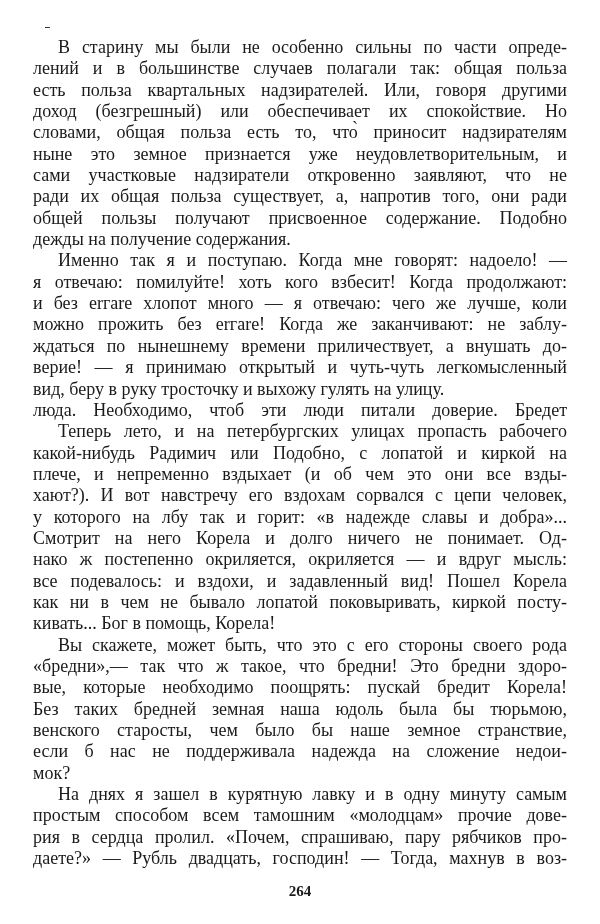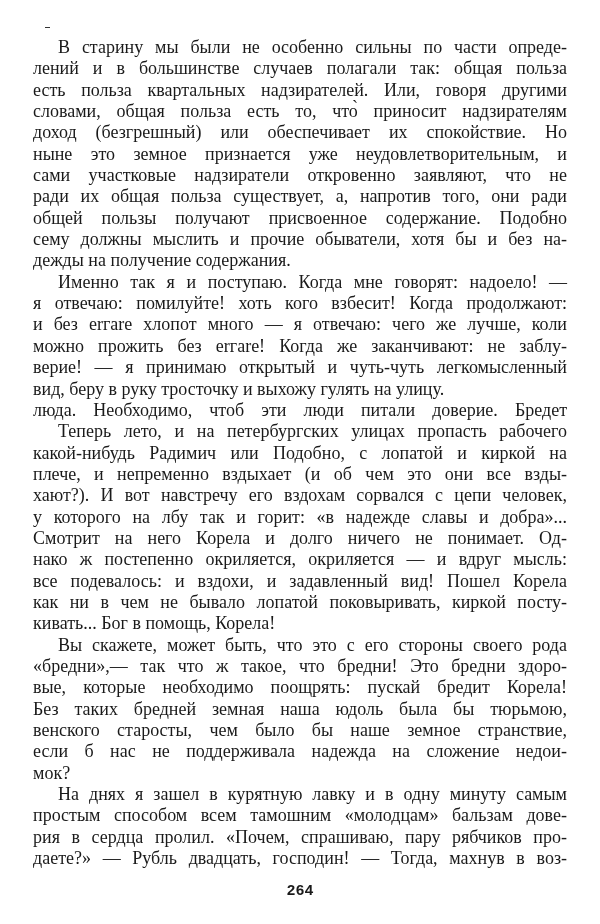--- a/index.html
+++ b/index.html
@@ -10,47 +10,47 @@
     .mark { position: absolute; left: 45px; top: 27px; width: 5px; height: 1px; background: #333; }
     .page { position: absolute; left: 33px; top: 37px; width: 534px; }
     .line {
       height: 21.35px; line-height: 21.35px; font-size: 18px; white-space: nowrap;
       text-align: justify; text-align-last: justify; overflow: visible;
     }
     .line.indent { padding-left: 25px; }
     .line.last { text-align-last: left; }
     .pageno {
       position: absolute; left: 0; width: 600px; top: 883px; text-align: center;
-      font-size: 15px; font-weight: bold; font-family: Liberation Mono, monospace;
+      font-size: 15px; font-weight: bold; font-family: Liberation Serif, serif;
     }
   </style>
 </head>
 <body>
 
 <div class="mark"></div>
 
 <div class="page">
   <div>
     <div class="line indent">В старину мы были не особенно сильны по части опреде-</div>
     <div class="line">лений и в большинстве случаев полагали так: общая польза</div>
     <div class="line">есть польза квартальных надзирателей. Или, говоря другими</div>
+    <div class="line">доход (безгрешный) или обеспечивает их спокойствие. Но</div>
     <div class="line">словами, общая польза есть то, что̀ приносит надзирателям</div>
-    <div class="line">доход (безгрешный) или обеспечивает их спокойствие. Но</div>
     <div class="line">ныне это земное признается уже неудовлетворительным, и</div>
     <div class="line">сами участковые надзиратели откровенно заявляют, что не</div>
     <div class="line">ради их общая польза существует, а, напротив того, они ради</div>
     <div class="line">общей пользы получают присвоенное содержание. Подобно</div>
-    <div class="line">сему должны мыслить и прочие обыватели, хотя бы и без на-</div>
     <div class="line last">дежды на получение содержания.</div>
   </div>
   <div>
     <div class="line indent">Именно так я и поступаю. Когда мне говорят: надоело! —</div>
     <div class="line">я отвечаю: помилуйте! хоть кого взбесит! Когда продолжают:</div>
     <div class="line">и без erгаre хлопот много — я отвечаю: чего же лучше, коли</div>
     <div class="line">можно прожить без erгаre! Когда же заканчивают: не заблу-</div>
+    <div class="line">ждаться по нынешнему времени приличествует, а внушать до-</div>
     <div class="line">верие! — я принимаю открытый и чуть-чуть легкомысленный</div>
     <div class="line last">вид, беру в руку тросточку и выхожу гулять на улицу.</div>
   </div>
   <div>
     <div class="line">люда. Необходимо, чтоб эти люди питали доверие. Бредет</div>
     <div class="line indent">Теперь лето, и на петербургских улицах пропасть рабочего</div>
     <div class="line">какой-нибудь Радимич или Подобно, с лопатой и киркой на</div>
     <div class="line">плече, и непременно вздыхает (и об чем это они все взды-</div>
     <div class="line">хают?). И вот навстречу его вздохам сорвался с цепи человек,</div>
     <div class="line">у которого на лбу так и горит: «в надежде славы и добра»...</div>
@@ -64,20 +64,20 @@
     <div class="line indent">Вы скажете, может быть, что это с его стороны своего рода</div>
     <div class="line">«бредни»,— так что ж такое, что бредни! Это бредни здоро-</div>
     <div class="line">вые, которые необходимо поощрять: пускай бредит Корела!</div>
     <div class="line">Без таких бредней земная наша юдоль была бы тюрьмою,</div>
     <div class="line">венского старосты, чем было бы наше земное странствие,</div>
     <div class="line">если б нас не поддерживала надежда на сложение недои-</div>
     <div class="line last">мок?</div>
   </div>
   <div>
     <div class="line indent">На днях я зашел в курятную лавку и в одну минуту самым</div>
-    <div class="line">простым способом всем тамошним «молодцам» бальзам дове-</div>
+    <div class="line">простым способом всем тамошним «молодцам» прочие дове-</div>
     <div class="line">рия в сердца пролил. «Почем, спрашиваю, пару рябчиков про-</div>
     <div class="line">даете?» — Рубль двадцать, господин! — Тогда, махнув в воз-</div>
 
   </div>
 </div>
 
 <div class="pageno">264</div>
 
 </body></html>

